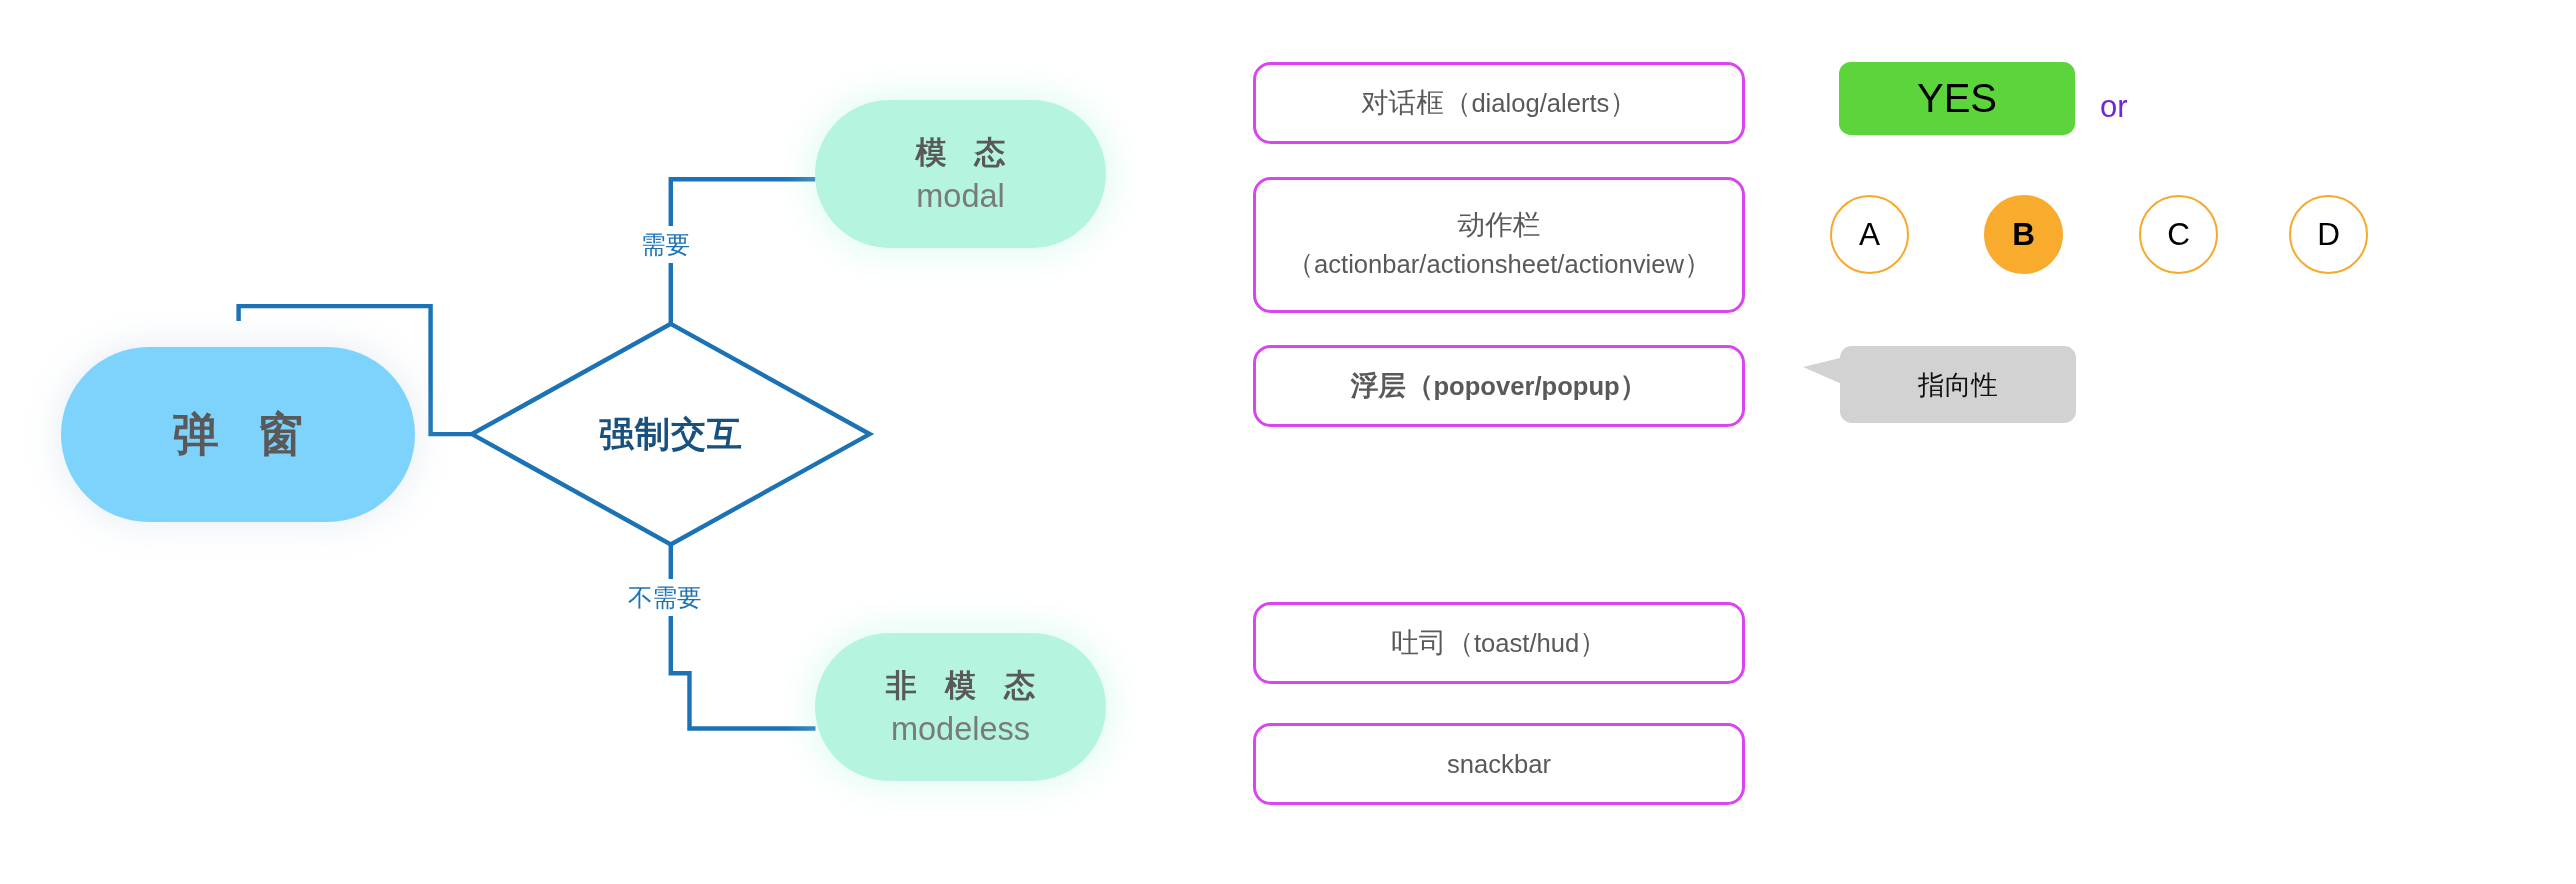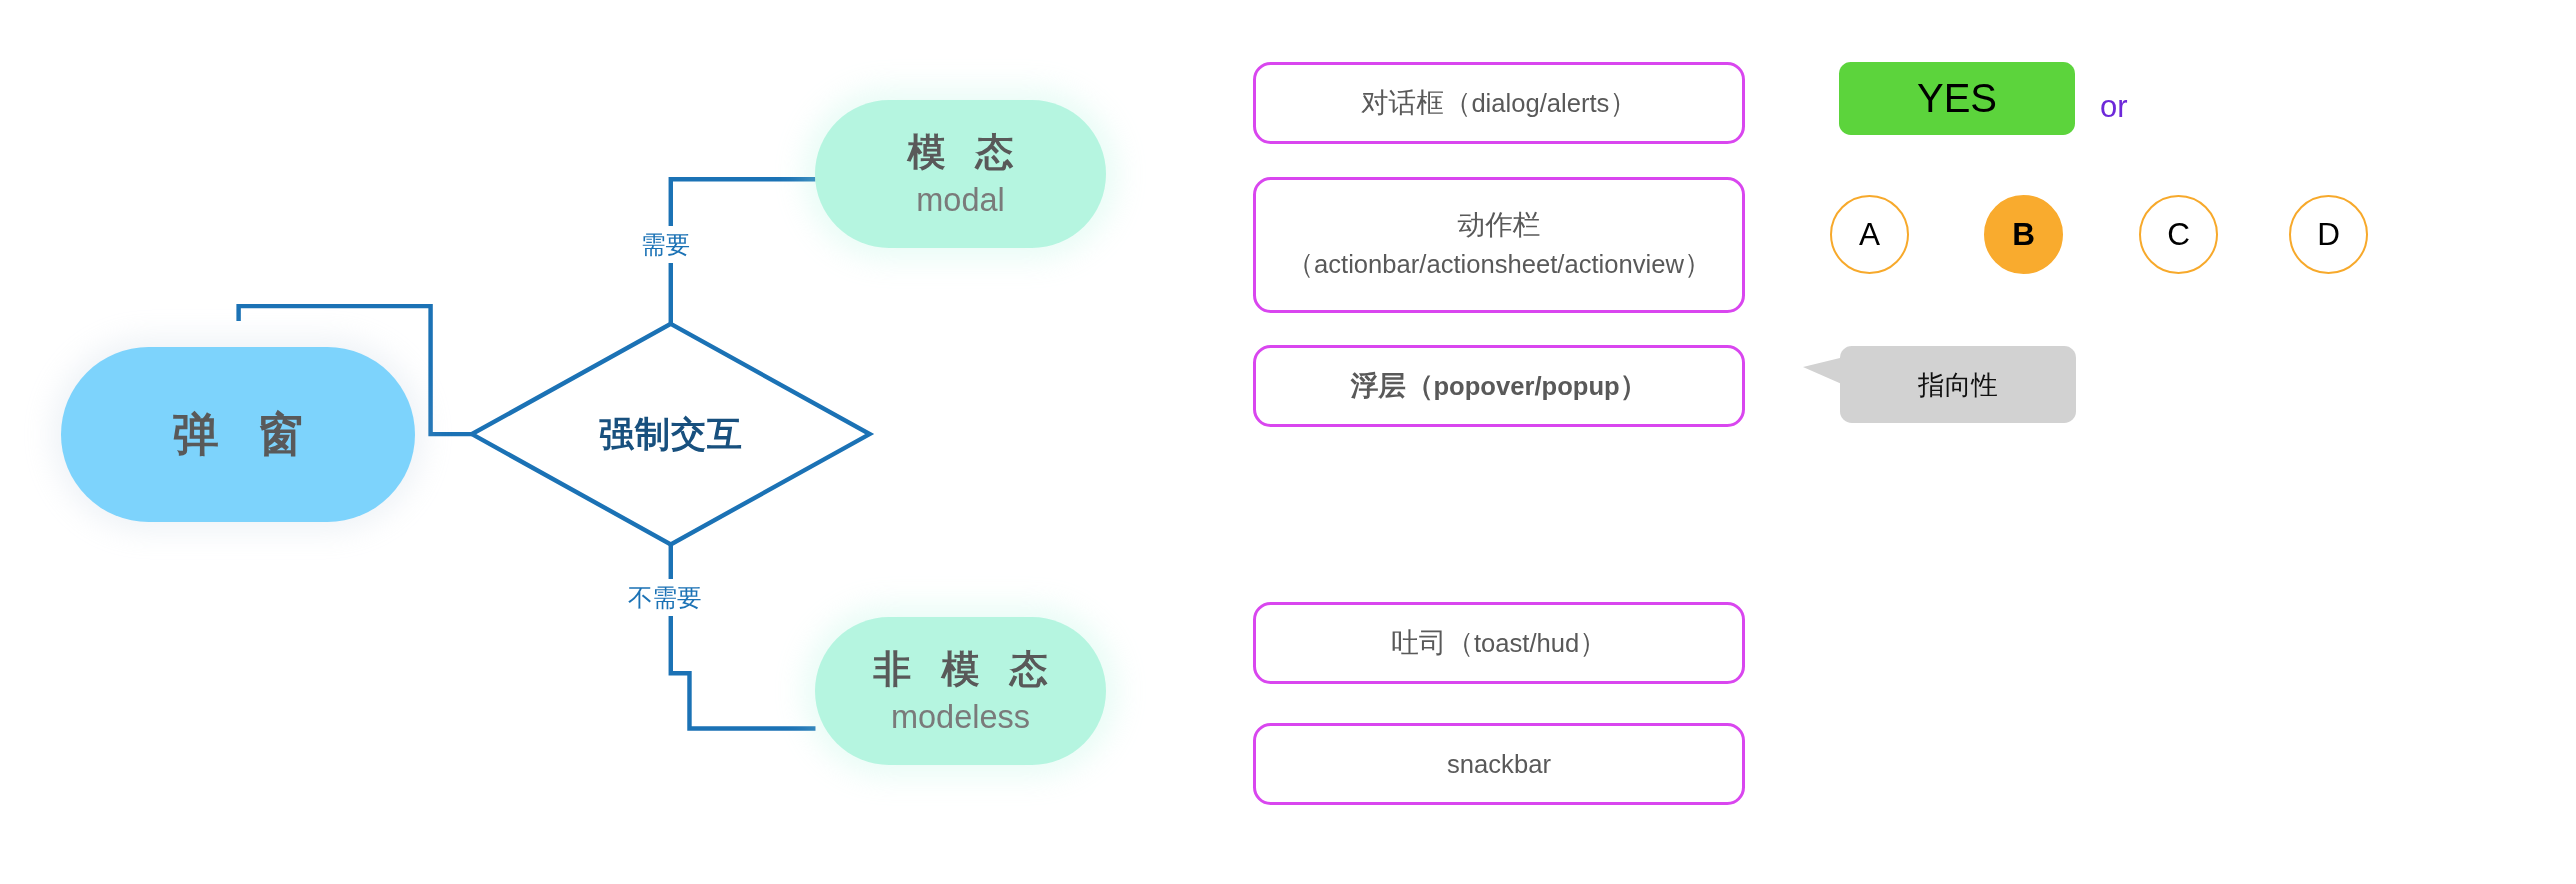--- a/index.html
+++ b/index.html
@@ -80,23 +80,23 @@
     background: #b5f5e0;
     border-radius: 74px;
     box-shadow: 0 0 27.6px 11.8px rgba(181, 245, 224, 0.30);
     display: flex;
     flex-direction: column;
     align-items: center;
     justify-content: center;
     gap: 2px;
   }
   .node-pill.modal { left: 815px; top: 100px; }
-  .node-pill.modeless { left: 815px; top: 617px; text-align: center; }
+  .node-pill.modeless { left: 815px; top: 633px; text-align: center; }
   .pill-cn {
-    font-size: 38px;
+    font-size: 31px;
     font-weight: bold;
     color: #595959;
     letter-spacing: 9.8px;
     text-indent: 9.8px;
     line-height: 1.35;
   }
   .pill-en {
     font-size: 32.5px;
     color: #7a7a7a;
     line-height: 1.25;

